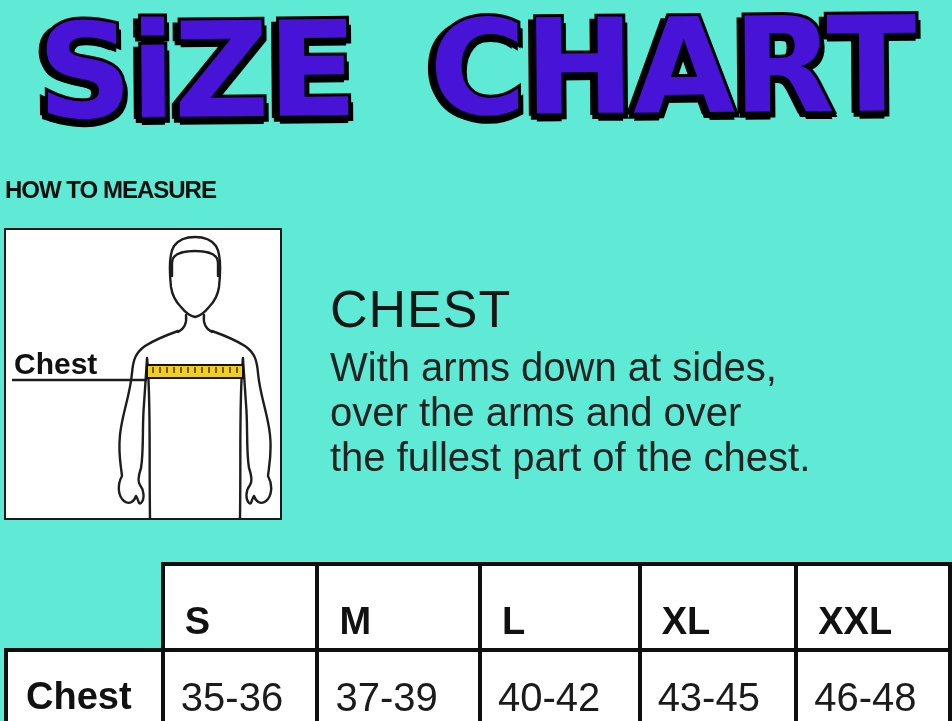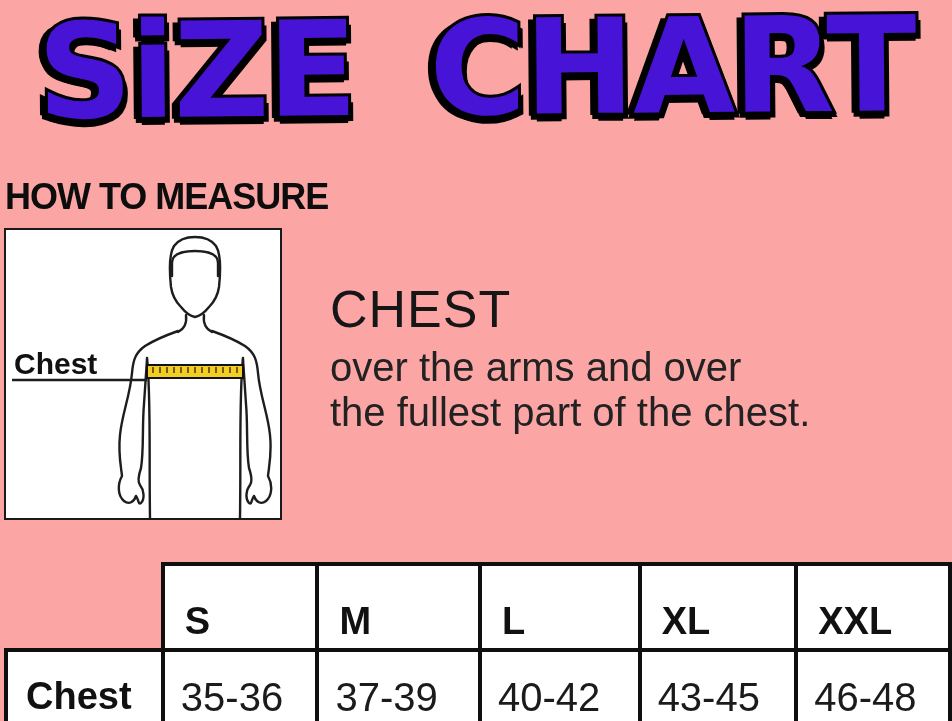--- a/index.html
+++ b/index.html
@@ -1,32 +1,32 @@
 <!DOCTYPE html>
 <html><head>
 <meta charset="utf-8">
 <style>
   html,body{margin:0;padding:0;background:#ffffff;}
   .canvas{
-    position:relative;width:952px;height:721px;background:#fca5a5;overflow:hidden;
+    position:relative;width:952px;height:721px;background:#5eead4;overflow:hidden;
     font-family:"Liberation Sans",sans-serif;color:#1c1c1c;
   }
   
   .title{
     position:absolute;top:2px;left:0;width:952px;margin:0;text-align:center;
     font-family:"DejaVu Sans",sans-serif;font-weight:bold;font-size:132px;line-height:1.0;
     color:#4713d6;white-space:nowrap;letter-spacing:-2px;word-spacing:30px;
     -webkit-text-stroke:6px #000;paint-order:stroke fill;
     text-shadow:-6px 6px 0 #000,5px 6px 0 #000,0 8px 0 #000,-8px 2px 0 #000;
     transform:rotate(-0.5deg);
   }
   
   .howto{
     position:absolute;left:5px;top:176px;margin:0;
-    font-size:36px;font-weight:bold;letter-spacing:-1px;color:#0d0d0d;
+    font-size:24px;font-weight:bold;letter-spacing:-1px;color:#0d0d0d;
   }
   
   .diagram{
     position:absolute;left:4px;top:228px;width:274px;height:288px;
     border:2px solid #1a1a1a;background:#fff;
   }
   .diagram svg{display:block;width:100%;height:100%;}
   .figure-line{fill:none;stroke:#1d1d1d;stroke-width:2.4;stroke-linecap:round;stroke-linejoin:round;}
   .chest-label-text{font-family:"Liberation Sans",sans-serif;font-size:30px;font-weight:bold;fill:#111;}
   
@@ -86,20 +86,21 @@
       </g>
 
       <line x1="6" y1="150" x2="141" y2="150" stroke="#1d1d1d" stroke-width="2.4"></line>
 
       <text class="chest-label-text" x="8" y="144">Chest</text>
     </svg>
   </div>
 
   <div class="instruction">
     <div class="instr-heading">CHEST</div>
+    <p>With arms down at sides,</p>
     <p>over the arms and over</p>
     <p>the fullest part of the chest.</p>
   </div>
 
   <table class="size-table">
     <colgroup>
       <col style="width:157px">
         <col style="width:155px">
         <col style="width:163px">
       <col style="width:160px">

